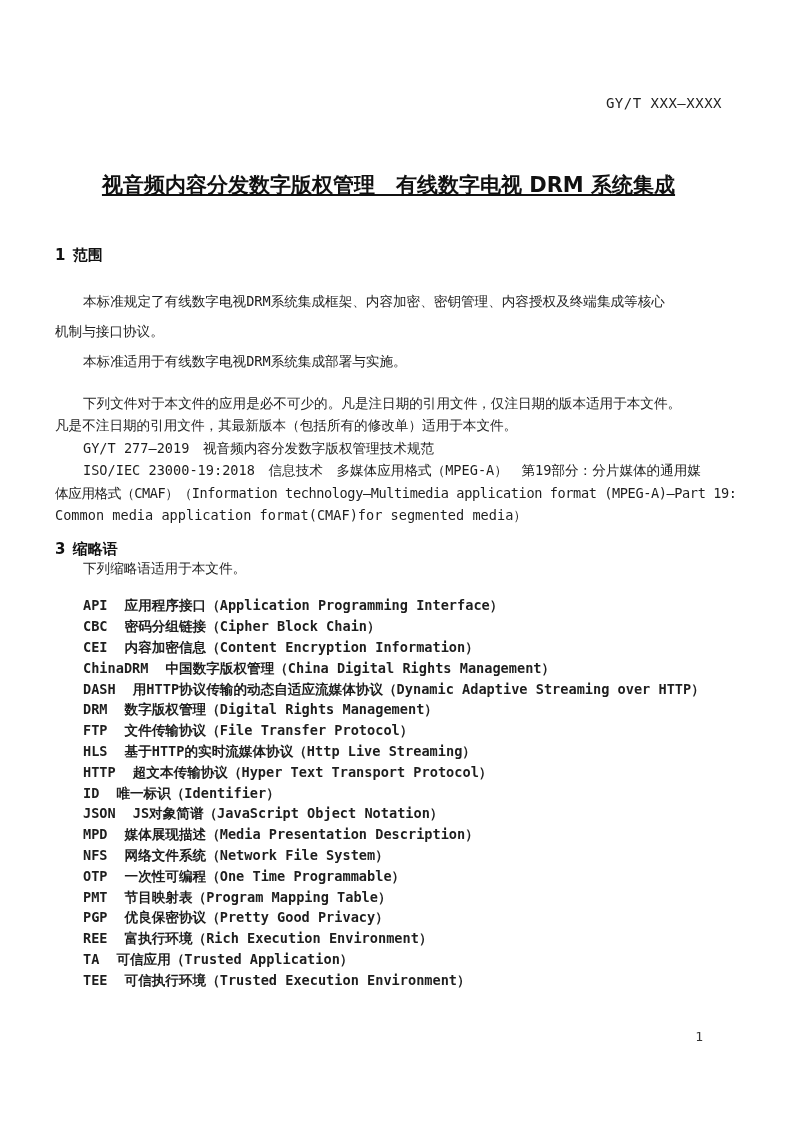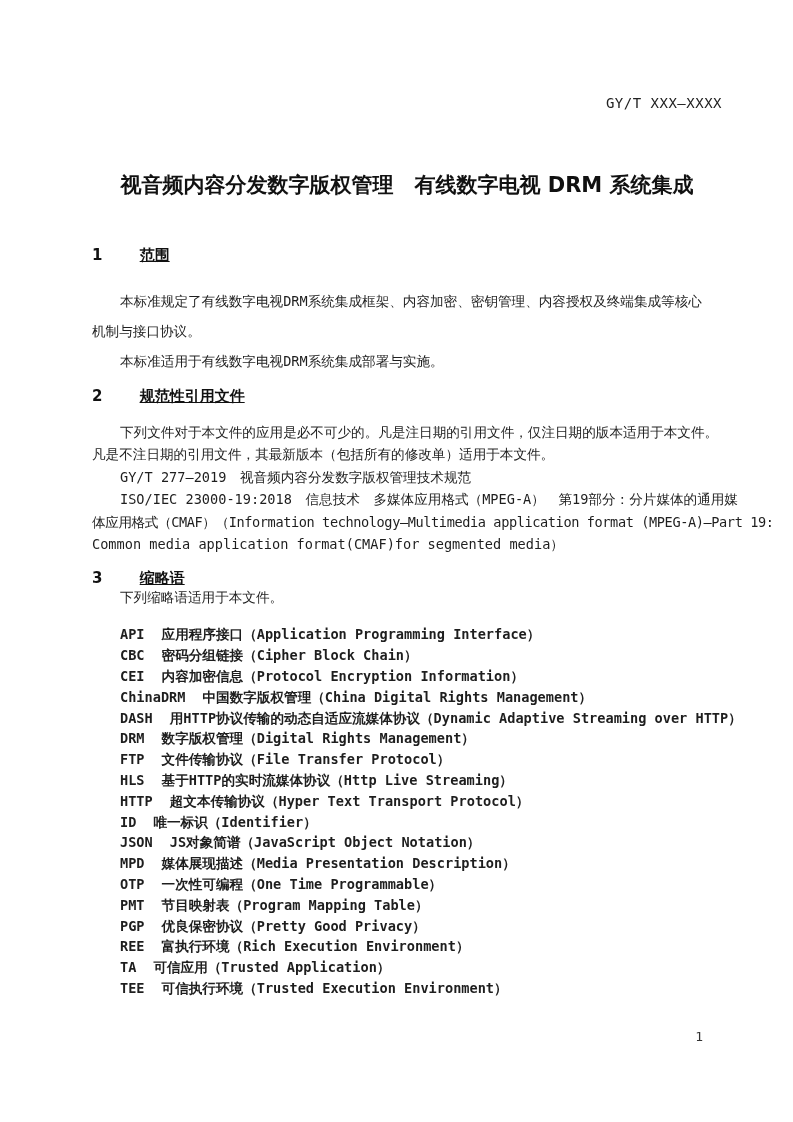--- a/index.html
+++ b/index.html
@@ -6,50 +6,51 @@
   html, body { background: #ffffff; }
   body {
     width: 793px; height: 1122px;
     font-family: "DejaVu Sans Mono", "Liberation Mono", monospace;
     color: #1e1e1e;
     overflow: hidden;
   }
   .page {
     position: relative;
     width: 793px; height: 1122px;
-    padding: 0 71px 0 92px;
+    padding: 0 71px 0 55px;
     background: #ffffff;
   }
   .docnum {
     padding-top: 95px;
     text-align: right;
     font-size: 14px;
     line-height: 16px;
     letter-spacing: 0.5px;
     color: #222;
   }
   .title {
     margin-top: 59px;
     text-align: center;
     font-family: "DejaVu Sans", "Liberation Sans", sans-serif;
     font-weight: bold;
     font-size: 21px;
     line-height: 30px;
     color: #111;
     white-space: nowrap;
+    text-decoration: underline;
   }
   .sec-heading {
     font-family: "DejaVu Sans", "Liberation Sans", sans-serif;
     font-weight: bold;
     font-size: 15px;
     line-height: 17px;
     color: #111;
   }
   .sec-heading .sec-num { display: inline-block; }
-  .sec-heading .sec-title { display: inline-block; margin-left: 32px; text-decoration: underline; }
+  .sec-heading .sec-title { display: inline-block; margin-left: 2px; }
   #h-scope { margin-top: 47px; }
   #h-refs { margin-top: 12px; }
   #h-abbr { margin-top: 15px; }
   .para { font-size: 13.6px; }
   .line { white-space: nowrap; }
   .indent { padding-left: 28px; }
   #scope-body { margin-top: 22px; }
   #scope-body .line { line-height: 30px; }
   #refs-body { margin-top: 16px; }
   #refs-body .line { line-height: 22.4px; }
@@ -79,24 +80,20 @@
   <div class="sec-heading" id="h-scope">
     <span class="sec-num">1</span>
     <span class="sec-title">范围</span>
   </div>
   <div class="para" id="scope-body">
     <div class="line indent">本标准规定了有线数字电视DRM系统集成框架、内容加密、密钥管理、内容授权及终端集成等核心</div>
     <div class="line">机制与接口协议。</div>
     <div class="line indent">本标准适用于有线数字电视DRM系统集成部署与实施。</div>
   </div>
 
-  <div class="sec-heading" id="h-refs">
-    <span class="sec-num">2</span>
-    <span class="sec-title">规范性引用文件</span>
-  </div>
   <div class="para" id="refs-body">
     <div class="line indent">下列文件对于本文件的应用是必不可少的。凡是注日期的引用文件，仅注日期的版本适用于本文件。</div>
     <div class="line">凡是不注日期的引用文件，其最新版本（包括所有的修改单）适用于本文件。</div>
     <div class="line indent">GY/T 277—2019　视音频内容分发数字版权管理技术规范</div>
     <div class="line indent">ISO/IEC 23000-19:2018　信息技术　多媒体应用格式（MPEG-A）　第19部分：分片媒体的通用媒</div>
     <div class="line tight">体应用格式（CMAF）（Information technology—Multimedia application format (MPEG-A)—Part 19:</div>
     <div class="line">Common media application format(CMAF)for segmented media）</div>
   </div>
 
   <div class="sec-heading" id="h-abbr">
@@ -108,21 +105,21 @@
 
       <div class="line indent">
         <span class="abbr-key">API</span><span>应用程序接口（Application Programming Interface）</span>
       </div>
 
       <div class="line indent">
         <span class="abbr-key">CBC</span><span>密码分组链接（Cipher Block Chain）</span>
       </div>
 
       <div class="line indent">
-        <span class="abbr-key">CEI</span><span>内容加密信息（Protocol Encryption Information）</span>
+        <span class="abbr-key">CEI</span><span>内容加密信息（Content Encryption Information）</span>
       </div>
 
       <div class="line indent">
         <span class="abbr-key">ChinaDRM</span><span>中国数字版权管理（China Digital Rights Management）</span>
       </div>
 
       <div class="line indent">
         <span class="abbr-key">DASH</span><span>用HTTP协议传输的动态自适应流媒体协议（Dynamic Adaptive Streaming over HTTP）</span>
       </div>
 
@@ -147,20 +144,23 @@
       </div>
 
       <div class="line indent">
         <span class="abbr-key">JSON</span><span>JS对象简谱（JavaScript Object Notation）</span>
       </div>
 
       <div class="line indent">
         <span class="abbr-key">MPD</span><span>媒体展现描述（Media Presentation Description）</span>
       </div>
 
+      <div class="line indent">
+        <span class="abbr-key">NFS</span><span>网络文件系统（Network File System）</span>
+      </div>
 
       <div class="line indent">
         <span class="abbr-key">OTP</span><span>一次性可编程（One Time Programmable）</span>
       </div>
 
       <div class="line indent">
         <span class="abbr-key">PMT</span><span>节目映射表（Program Mapping Table）</span>
       </div>
 
       <div class="line indent">

